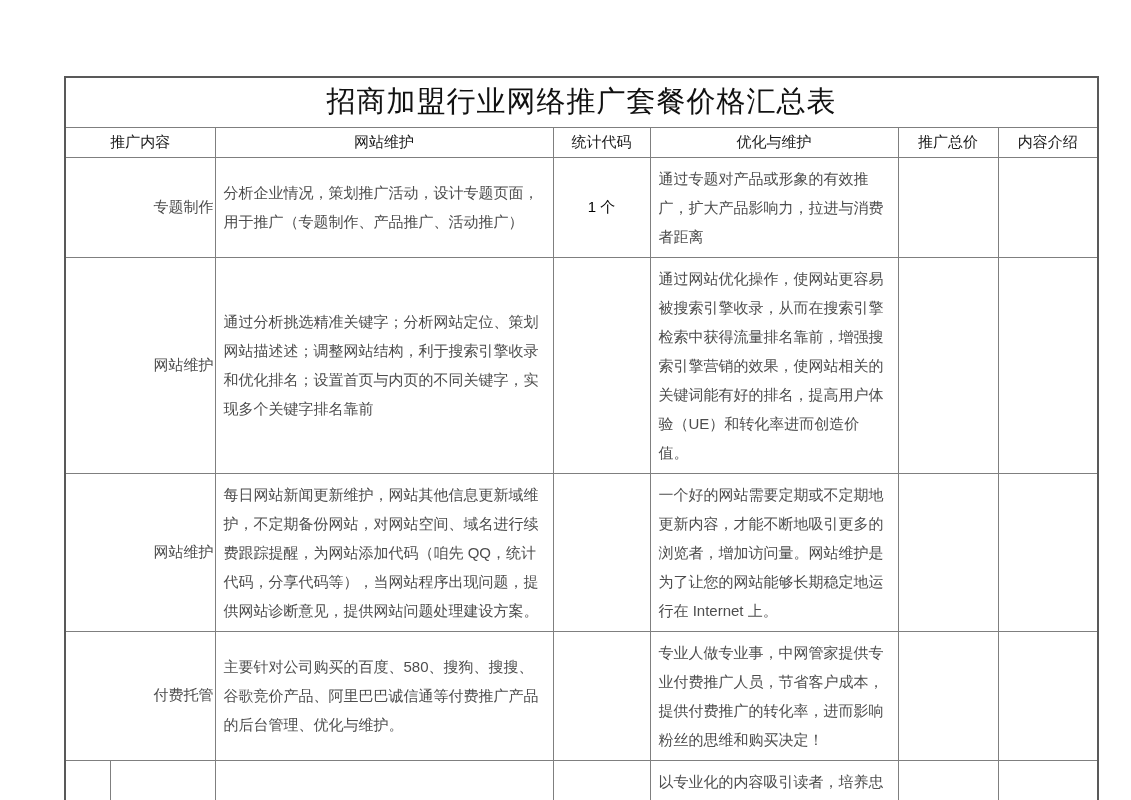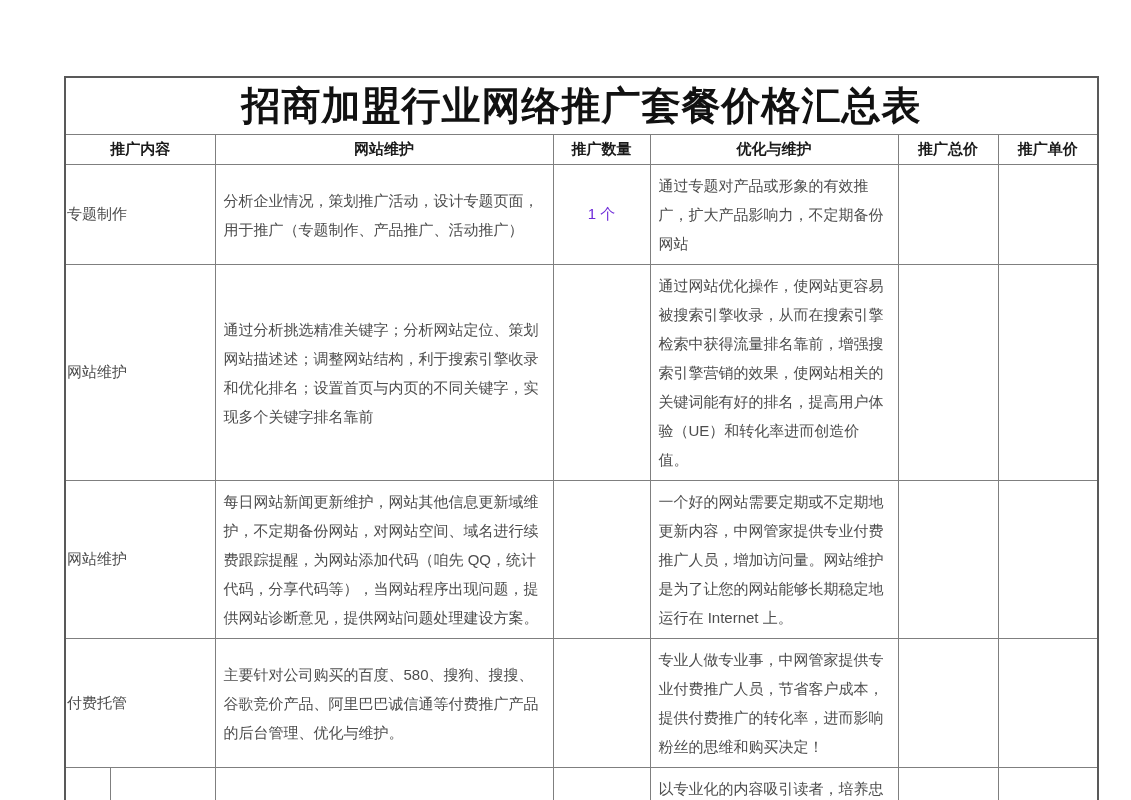--- a/index.html
+++ b/index.html
@@ -28,52 +28,52 @@
   }
   table.price-table td, table.price-table th {
     border: 1px solid #7f7f7f;
     vertical-align: middle;
     overflow: hidden;
     box-sizing: border-box;
   }
   td.title-cell {
     height: 50px;
     text-align: center;
-    font-size: 39px;
-    font-weight: bold;
+    font-size: 29px;
+    font-weight: normal;
     color: #111111;
     letter-spacing: 1px;
   }
   tr.header-row th {
     height: 30px;
     font-size: 15px;
-    font-weight: bold;
+    font-weight: normal;
     color: #1a1a1a;
     text-align: center;
     padding: 2px 4px;
     margin-left: 7px;
   }
   .body-text {
     font-size: 15px;
     color: #4d4d4d;
     line-height: 29px;
   }
   td.name-cell {
-    text-align: left;
+    text-align: right;
     font-size: 15px;
     color: #4d4d4d;
   }
   td.intro-cell, td.effect-cell {
     text-align: left;
     padding: 6px 10px 6px 8px;
   }
   td.qty-cell {
     text-align: center;
     font-size: 15px;
-    color: #6d28d9;
+    color: #000000;
     padding: 4px 6px;
   }
   td.qty-cell.left {
     text-align: left;
   }
   td.price-cell {
     font-size: 15px;
     color: #4d4d4d;
   }
   tr.r0 { height: 65px; }
@@ -98,49 +98,49 @@
     </colgroup>
 
     <tbody>
         <tr>
       <td class="title-cell" colspan="7">招商加盟行业网络推广套餐价格汇总表</td>
     </tr>
 
     <tr class="header-row">
       <th colspan="2">推广内容</th>
       <th>网站维护</th>
-      <th>推广数量</th>
+      <th>统计代码</th>
       <th>优化与维护</th>
       <th>推广总价</th>
-      <th>推广单价</th>
+      <th>内容介绍</th>
     </tr>
 
     <tr class="r0">
       <td class="name-cell" colspan="2">专题制作</td>
       <td class="intro-cell body-text">分析企业情况，策划推广活动，设计专题页面，用于推广（专题制作、产品推广、活动推广）</td>
       <td class="qty-cell">1 个</td>
-      <td class="effect-cell body-text">通过专题对产品或形象的有效推广，扩大产品影响力，不定期备份网站</td>
+      <td class="effect-cell body-text">通过专题对产品或形象的有效推广，扩大产品影响力，拉进与消费者距离</td>
       <td class="price-cell"></td>
       <td class="price-cell"></td>
     </tr>
 
     <tr class="r1">
       <td class="name-cell" colspan="2">网站维护</td>
       <td class="intro-cell body-text">通过分析挑选精准关键字；分析网站定位、策划网站描述述；调整网站结构，利于搜索引擎收录和优化排名；设置首页与内页的不同关键字，实现多个关键字排名靠前</td>
       <td class="qty-cell"></td>
       <td class="effect-cell body-text">通过网站优化操作，使网站更容易被搜索引擎收录，从而在搜索引擎检索中获得流量排名靠前，增强搜索引擎营销的效果，使网站相关的关键词能有好的排名，提高用户体验（UE）和转化率进而创造价值。</td>
       <td class="price-cell"></td>
       <td class="price-cell"></td>
     </tr>
 
     <tr class="r2">
       <td class="name-cell" colspan="2">网站维护</td>
       <td class="intro-cell body-text">每日网站新闻更新维护，网站其他信息更新域维护，不定期备份网站，对网站空间、域名进行续费跟踪提醒，为网站添加代码（咱先 QQ，统计代码，分享代码等），当网站程序出现问题，提供网站诊断意见，提供网站问题处理建设方案。</td>
       <td class="qty-cell"></td>
-      <td class="effect-cell body-text">一个好的网站需要定期或不定期地更新内容，中网管家提供专业付费推广人员，增加访问量。网站维护是为了让您的网站能够长期稳定地运行在 Internet 上。</td>
+      <td class="effect-cell body-text">一个好的网站需要定期或不定期地更新内容，才能不断地吸引更多的浏览者，增加访问量。网站维护是为了让您的网站能够长期稳定地运行在 Internet 上。</td>
       <td class="price-cell"></td>
       <td class="price-cell"></td>
     </tr>
 
     <tr class="r3">
       <td class="name-cell" colspan="2">付费托管</td>
       <td class="intro-cell body-text">主要针对公司购买的百度、580、搜狗、搜搜、谷歌竞价产品、阿里巴巴诚信通等付费推广产品的后台管理、优化与维护。</td>
       <td class="qty-cell"></td>
       <td class="effect-cell body-text">专业人做专业事，中网管家提供专业付费推广人员，节省客户成本，提供付费推广的转化率，进而影响粉丝的思维和购买决定！</td>
       <td class="price-cell"></td>

